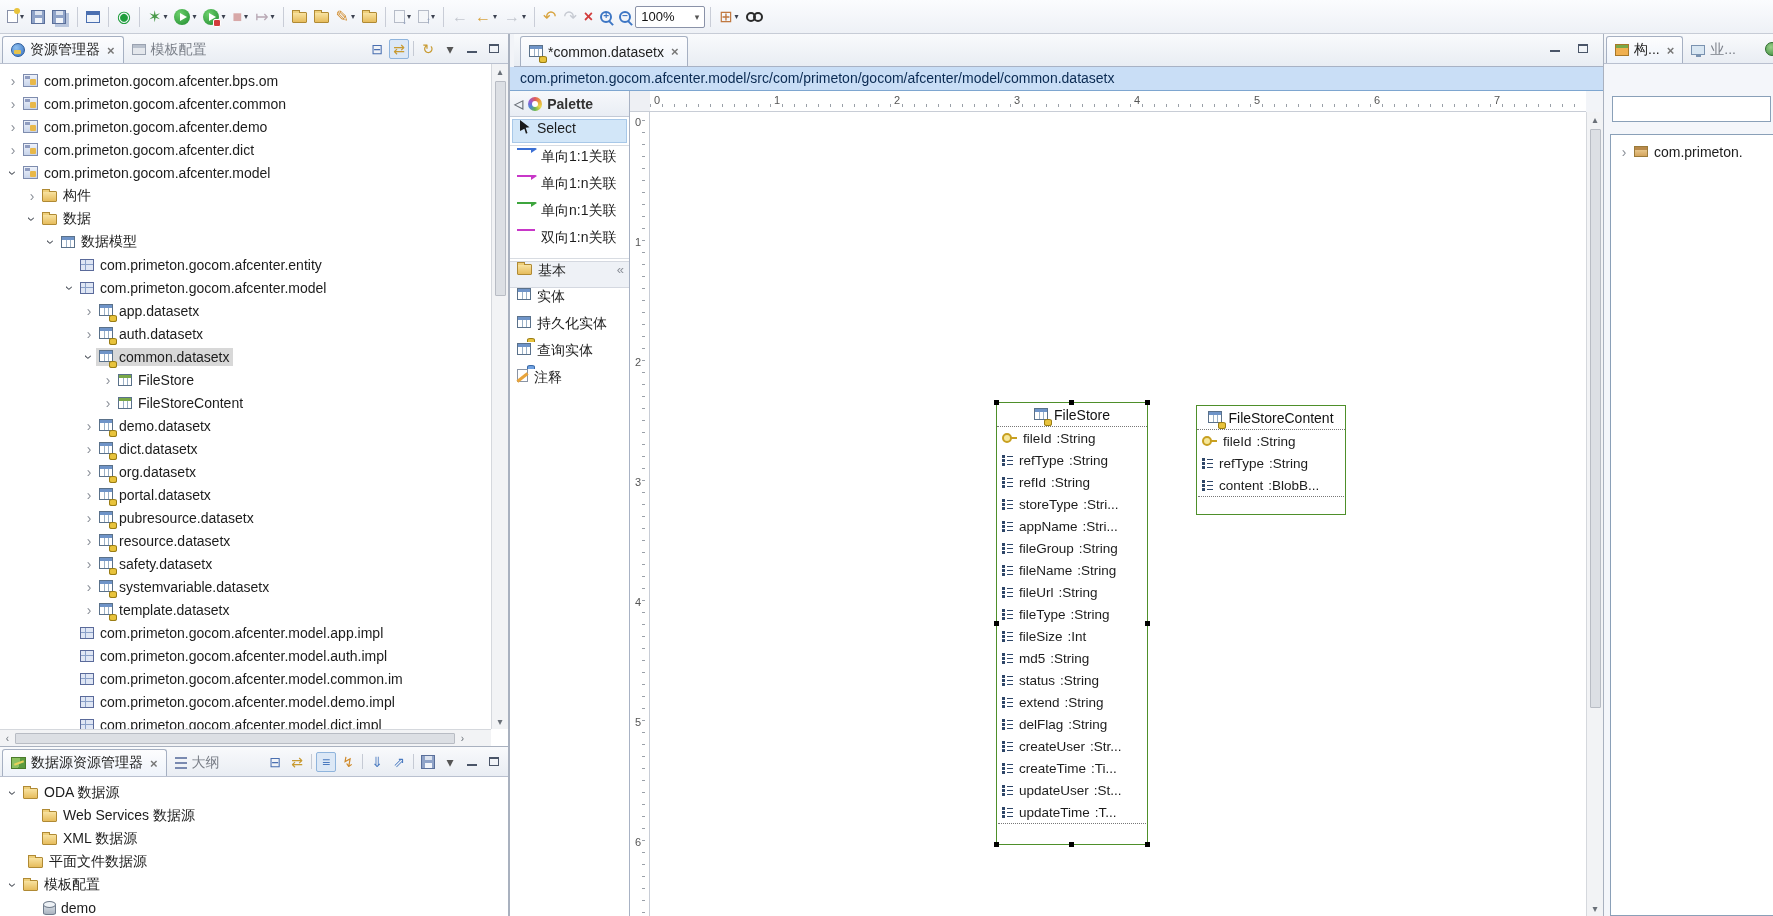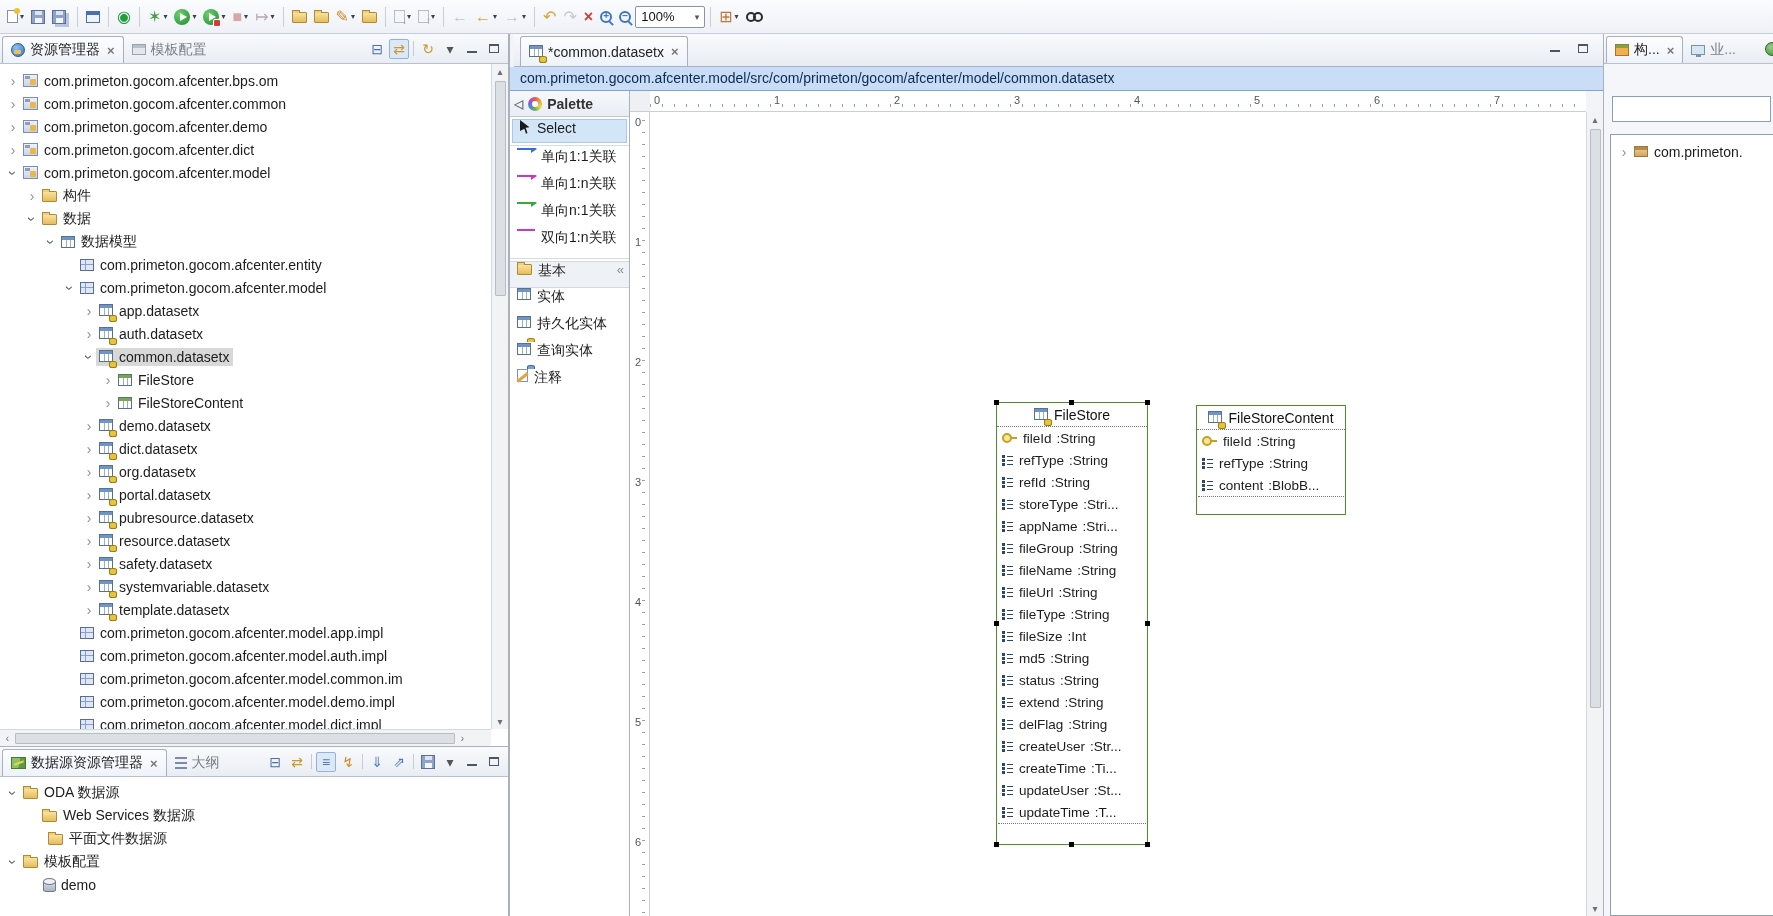--- a/index.html
+++ b/index.html
@@ -590,21 +590,28 @@
             <span class="lab">ODA 数据源</span>
           </span>
         </div>
         <div class="trow" style="padding-left: 25px;">
           <span class="chev"></span>
           <span class="labwrap">
             <span class="ic ic-folder"></span>
             <span class="lab">Web Services 数据源</span>
           </span>
         </div>
-        <div class="trow" style="padding-left: 31px;">
+        <div class="trow" style="padding-left: 25px;">
+          <span class="chev"></span>
+          <span class="labwrap">
+            <span class="ic ic-folder"></span>
+            <span class="lab">XML 数据源</span>
+          </span>
+        </div>
+        <div class="trow" style="padding-left: 11px;">
           <span class="chev"></span>
           <span class="labwrap">
             <span class="ic ic-folder"></span>
             <span class="lab">平面文件数据源</span>
           </span>
         </div>
         <div class="trow" style="padding-left: 6px;">
           <span class="chev exp">›</span>
           <span class="labwrap">
             <span class="ic ic-folder"></span>

